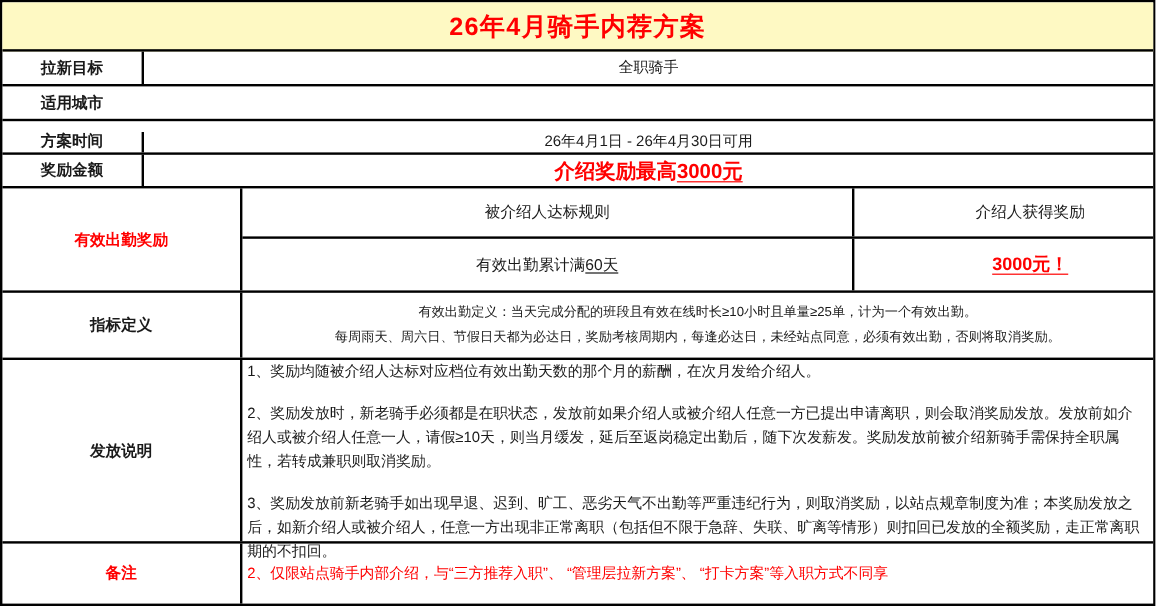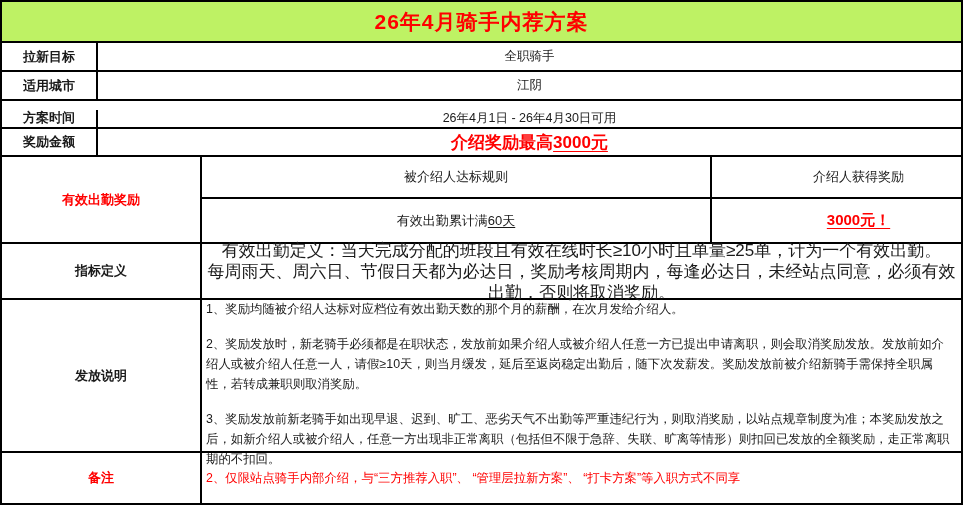--- a/index.html
+++ b/index.html
@@ -7,25 +7,25 @@
     width:963px;height:505px;box-sizing:border-box;
     border:2px solid #000;background:#fff;
     font-family:"Liberation Sans","DejaVu Sans",sans-serif;
     display:flex;flex-direction:column;color:#1a1a1a;
   }
   .row{display:flex;box-sizing:border-box;border-bottom:2px solid #000;flex:none;}
   .row:last-child{border-bottom:none;}
   .cell{display:flex;align-items:center;justify-content:center;box-sizing:border-box;text-align:center;}
   .label-cell{font-weight:bold;font-size:13px;flex:none;}
   .value-cell{flex:1;border-left:2px solid #000;font-size:12.5px;}
-  .w-narrow{width:94px;}
+  .w-narrow{width:116px;}
   .w-wide{width:198px;text-align:right;}
   .red{color:#FF0000;}
   
-  .title-row{height:41px;background:#bef264;}
+  .title-row{height:41px;background:#fef9c3;}
   .title-cell{flex:1;font-size:21px;font-weight:bold;color:#FF0000;letter-spacing:1px;}
   
   .info-row{height:29px;}
   .info-row.h28{height:28px;align-items:flex-end;}
   
   .reward-row{height:28px;}
   .reward-value{font-size:17px;font-weight:bold;color:#FF0000;}
   .reward-value u{text-underline-offset:3px;}
   
   .att-row{height:87px;}
@@ -33,21 +33,21 @@
   .att-subrow{display:flex;flex:none;box-sizing:border-box;}
   .att-subrow.top{height:42px;border-bottom:2px solid #000;}
   .att-subrow.bottom{height:43px;}
   .att-mid{width:508px;flex:none;font-size:13px;}
   .att-last{flex:1;border-left:2px solid #000;font-size:13px;padding-left:44px;}
   .att-bonus{font-size:15px;font-weight:bold;color:#FF0000;}
   .att-bonus u{text-underline-offset:3px;}
   u.thin{text-underline-offset:2px;}
   
   .metric-row{height:56px;}
-  .metric-content{flex-direction:column;line-height:21px;font-size:17px;}
+  .metric-content{flex-direction:column;line-height:21px;font-size:11px;}
   
   .payment-row{height:153px;}
   .payment-content{flex-direction:column;align-items:flex-start;justify-content:center;
     text-align:left;font-size:12.4px;line-height:20px;padding:16px 8px 0 4px;gap:15px;}
   .payment-content p{margin:0;}
   
   .remarks-row{height:50px;}
   .remarks-content{flex-direction:column;align-items:flex-start;justify-content:center;
     text-align:left;font-size:12.4px;line-height:21px;padding-left:4px;color:#FF0000;}
 </style>
@@ -59,21 +59,20 @@
   <div class="row title-row">
     <div class="cell title-cell">26年4月骑手内荐方案</div>
   </div>
 
   <div class="row info-row">
     <div class="cell label-cell w-narrow">拉新目标</div>
     <div class="cell value-cell">全职骑手</div>
   </div>
   <div class="row info-row">
     <div class="cell label-cell w-narrow">适用城市</div>
-    <div class="cell value-cell">江阴</div>
   </div>
   <div class="row info-row h28">
     <div class="cell label-cell w-narrow">方案时间</div>
     <div class="cell value-cell">26年4月1日 - 26年4月30日可用</div>
   </div>
 
   <div class="row reward-row">
     <div class="cell label-cell w-narrow">奖励金额</div>
     <div class="cell value-cell reward-value">
       <span>介绍奖励最高</span>

